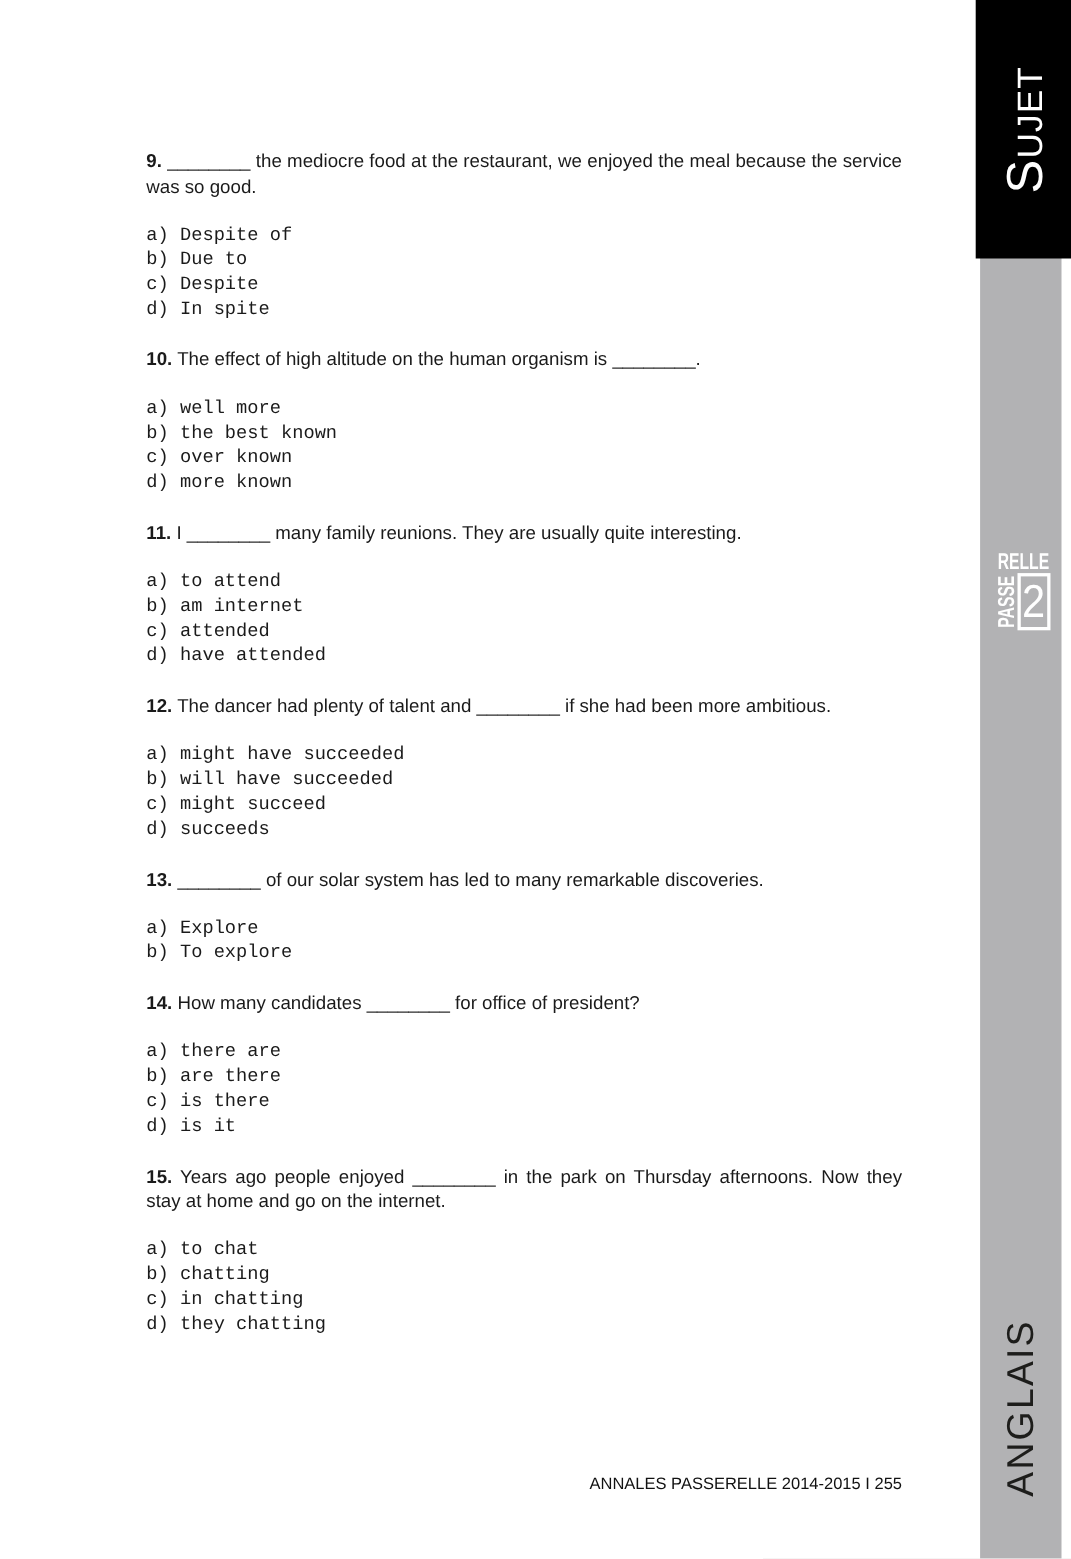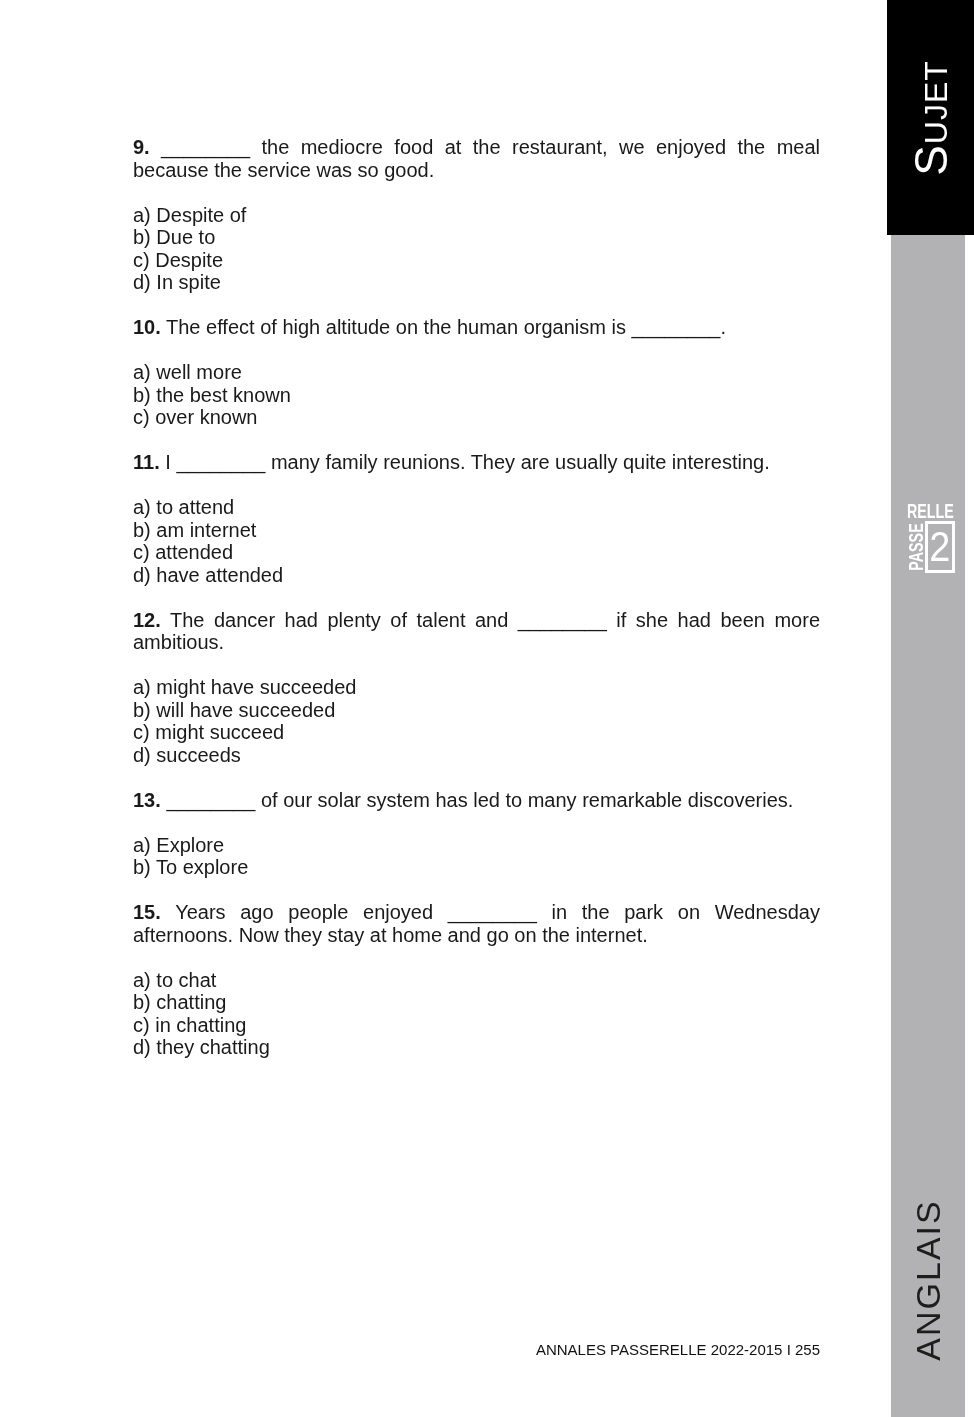--- a/index.html
+++ b/index.html
@@ -93,30 +93,30 @@
     font-size: 34px;
     letter-spacing: 2px;
     line-height: 1;
   }
 
   
   .content {
     position: absolute;
     left: 133px; top: 136px;
     width: 687px;
-    font-size: 20px;
+    font-size: 17px;
     line-height: 22.5px;
   }
   .qblock { margin: 0 0 22.5px 0; }
   .qtext {
     margin: 0 0 22.5px 0;
     text-align: justify;
   }
   .qnum { font-weight: 700; }
-  .opt { white-space: pre-wrap; }
+  .opt { white-space: pre-wrap; font-family: Liberation Mono, monospace; }
 
   
   .footer {
     position: absolute;
     top: 1341px;
     right: 154px;
     font-size: 15px;
     color: #111111;
     white-space: nowrap;
   }
@@ -153,20 +153,21 @@
         <div class="opt">d) In spite</div>
       </div>
     </div>
 
     <div class="qblock">
       <p class="qtext"><b class="qnum">10.</b> <span>The effect of high altitude on the human organism is ________.</span></p>
       <div class="opts">
         <div class="opt">a) well more</div>
         <div class="opt">b) the best known</div>
         <div class="opt">c) over known</div>
+        <div class="opt">d) more known</div>
       </div>
     </div>
 
     <div class="qblock">
       <p class="qtext"><b class="qnum">11.</b> <span>I ________ many family reunions. They are usually quite interesting.</span></p>
       <div class="opts">
         <div class="opt">a) to attend</div>
         <div class="opt">b) am internet</div>
         <div class="opt">c) attended</div>
         <div class="opt">d) have attended</div>
@@ -184,28 +185,37 @@
     </div>
 
     <div class="qblock">
       <p class="qtext"><b class="qnum">13.</b> <span>________ of our solar system has led to many remarkable discoveries.</span></p>
       <div class="opts">
         <div class="opt">a) Explore</div>
         <div class="opt">b) To explore</div>
       </div>
     </div>
 
-
-    <div class="qblock">
-      <p class="qtext"><b class="qnum">15.</b> <span>Years ago people enjoyed ________ in the park on Wednesday afternoons. Now they stay at home and go on the internet.</span></p>
+    <div class="qblock">
+      <p class="qtext"><b class="qnum">14.</b> <span>How many candidates ________ for office of president?</span></p>
+      <div class="opts">
+        <div class="opt">a) there are</div>
+        <div class="opt">b) are there</div>
+        <div class="opt">c) is there</div>
+        <div class="opt">d) is it</div>
+      </div>
+    </div>
+
+    <div class="qblock">
+      <p class="qtext"><b class="qnum">15.</b> <span>Years ago people enjoyed ________ in the park on Thursday afternoons. Now they stay at home and go on the internet.</span></p>
       <div class="opts">
         <div class="opt">a) to chat</div>
         <div class="opt">b) chatting</div>
         <div class="opt">c) in chatting</div>
         <div class="opt">d) they chatting</div>
       </div>
     </div>
 
   </div>
 
-  <div class="footer"><span>ANNALES</span> <span class="bold">PASSERELLE</span> <span>2022-2015</span> <span class="bold">I</span> <span class="bold">255</span></div>
+  <div class="footer"><span>ANNALES</span> <span class="bold">PASSERELLE</span> <span>2014-2015</span> <span class="bold">I</span> <span class="bold">255</span></div>
 
 </div>
 
 </body></html>

